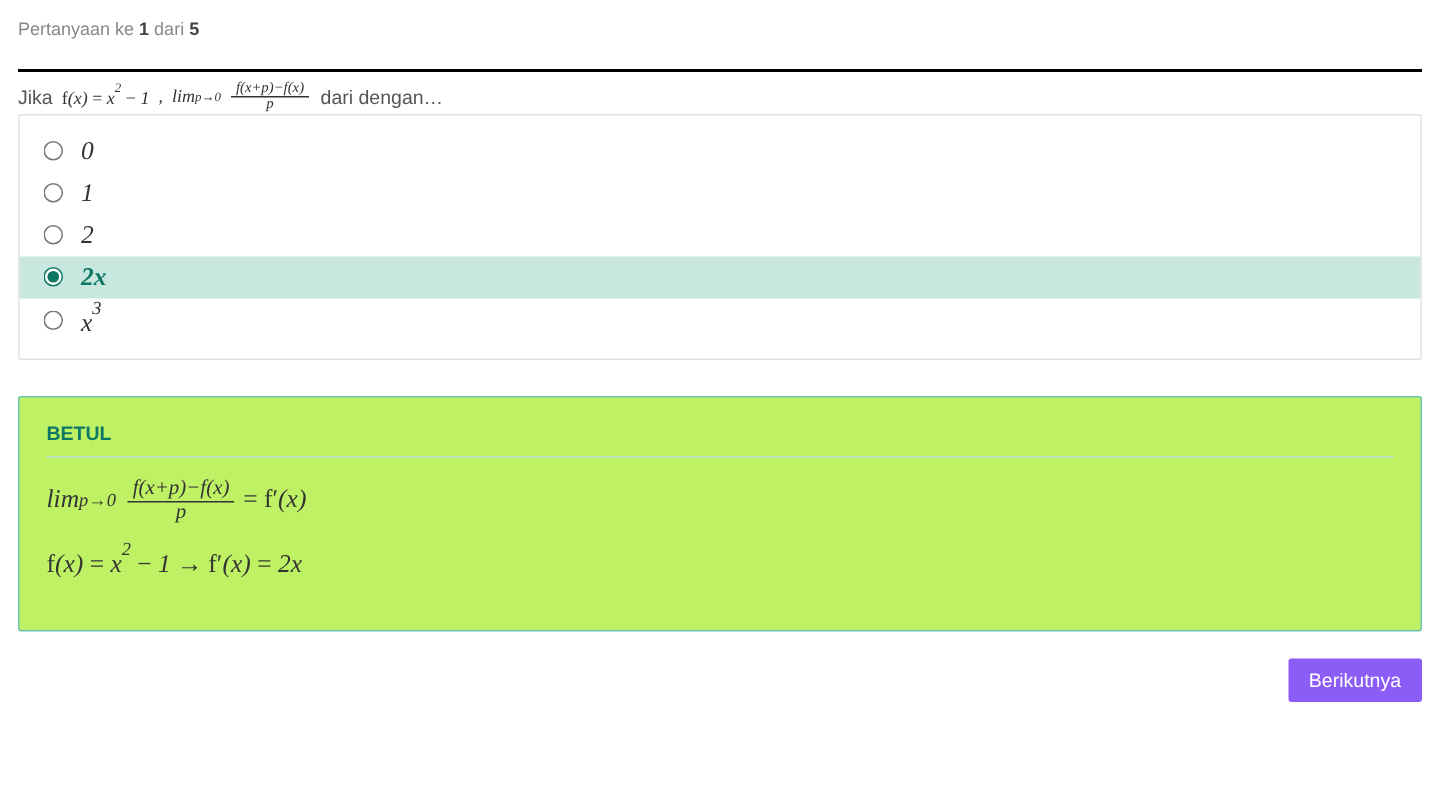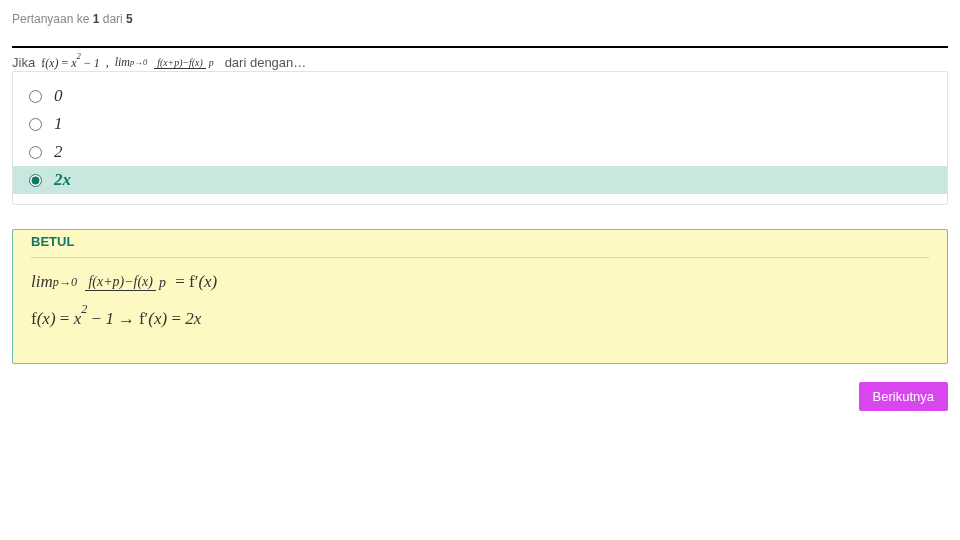--- a/index.html
+++ b/index.html
@@ -31,21 +31,21 @@
     font-family: "STIX", "Cambria Math", "Times New Roman", serif;
     font-style: italic;
     color: #333;
     white-space: nowrap;
   }
   .math .op { font-style: normal; }
   .math sup { font-size: 0.72em; position: relative; top: -0.35em; }
   .limblock { display: inline-flex; flex-direction: row; align-items: center; line-height: 1; margin-right: 2px; }
   .limblock .limword { font-style: italic; }
   .limblock .limsub { font-size: 0.72em; font-style: italic; margin-top: 1px; text-align: center; }
-  .frac { display: inline-flex; align-items: center; vertical-align: middle; line-height: 1.05; margin: 0 2px; }
+  .frac { display: inline-flex; flex-direction: column; align-items: center; vertical-align: middle; line-height: 1.05; margin: 0 2px; }
   .frac .num { border-bottom: 1px solid #333; padding: 0 3px; font-size: 0.82em; }
   .frac .den { padding: 0 3px; font-size: 0.82em; }
   .math.big { font-size: 12px; }
   .math.med { font-size: 17px; }
   .answers {
     border: 1px solid #e3e3e3;
     border-radius: 2px;
     padding: 10px 0;
     margin-bottom: 24px;
   }
@@ -58,38 +58,38 @@
   }
   .answer-row.selected { background: #c7e7df; }
   .answer-row .opt-text { flex: 1; display: flex; align-items: center; }
   .answer-row input[type=radio] { margin: 0; }
   .answer-row .math { font-size: 17px; }
   .answer-row.selected .math { color: #0f7864; font-weight: bold; }
   .answer-row.selected input[type=radio] { accent-color: #0f7864; }
 
   .feedback {
     border: 1px solid #6cc2af;
-    background: #fef9c3;
+    background: #bef264;
     border-radius: 2px;
-    padding: 4px 18px 20px;
+    padding: 16px 18px 20px;
     margin-bottom: 18px;
   }
   .feedback .fb-title {
     color: #0f7864;
     font-weight: bold;
     font-size: 13px;
     padding-bottom: 8px;
     border-bottom: 1px solid #b9e0d6;
     margin-bottom: 14px;
   }
   .feedback .math { font-size: 17px; color: #333; }
   .feedback .line { margin-bottom: 14px; display: flex; align-items: center; }
   .footer { text-align: right; }
   .next-btn {
-    background: #d946ef;
+    background: #8b5cf6;
     color: #fff;
     border: none;
     padding: 7px 14px;
     font-size: 13px;
     font-family: inherit;
     border-radius: 2px;
     cursor: pointer;
   }
   .arrow { font-style: normal; margin: 0 4px; }
   .prime { font-style: normal; }
@@ -136,20 +136,26 @@
     <span class="opt-text">
         <span class="math">2</span>
       </span>
   </label>
   <label class="answer-row selected">
     <input type="radio" name="ans" checked="" style="">
     <span class="opt-text">
         <span class="math">2x</span>
       </span>
   </label>
+  <label class="answer-row">
+    <input type="radio" name="ans" style="">
+    <span class="opt-text">
+        <span class="math"><span>x</span><sup>3</sup></span>
+      </span>
+  </label>
 </div>
 
 <div class="feedback">
   <div class="fb-title">BETUL</div>
   <div class="line">
     <span class="math med">
       <span class="limblock">
         <span class="limword">lim</span>
         <span class="limsub">p→0</span>
       </span>

